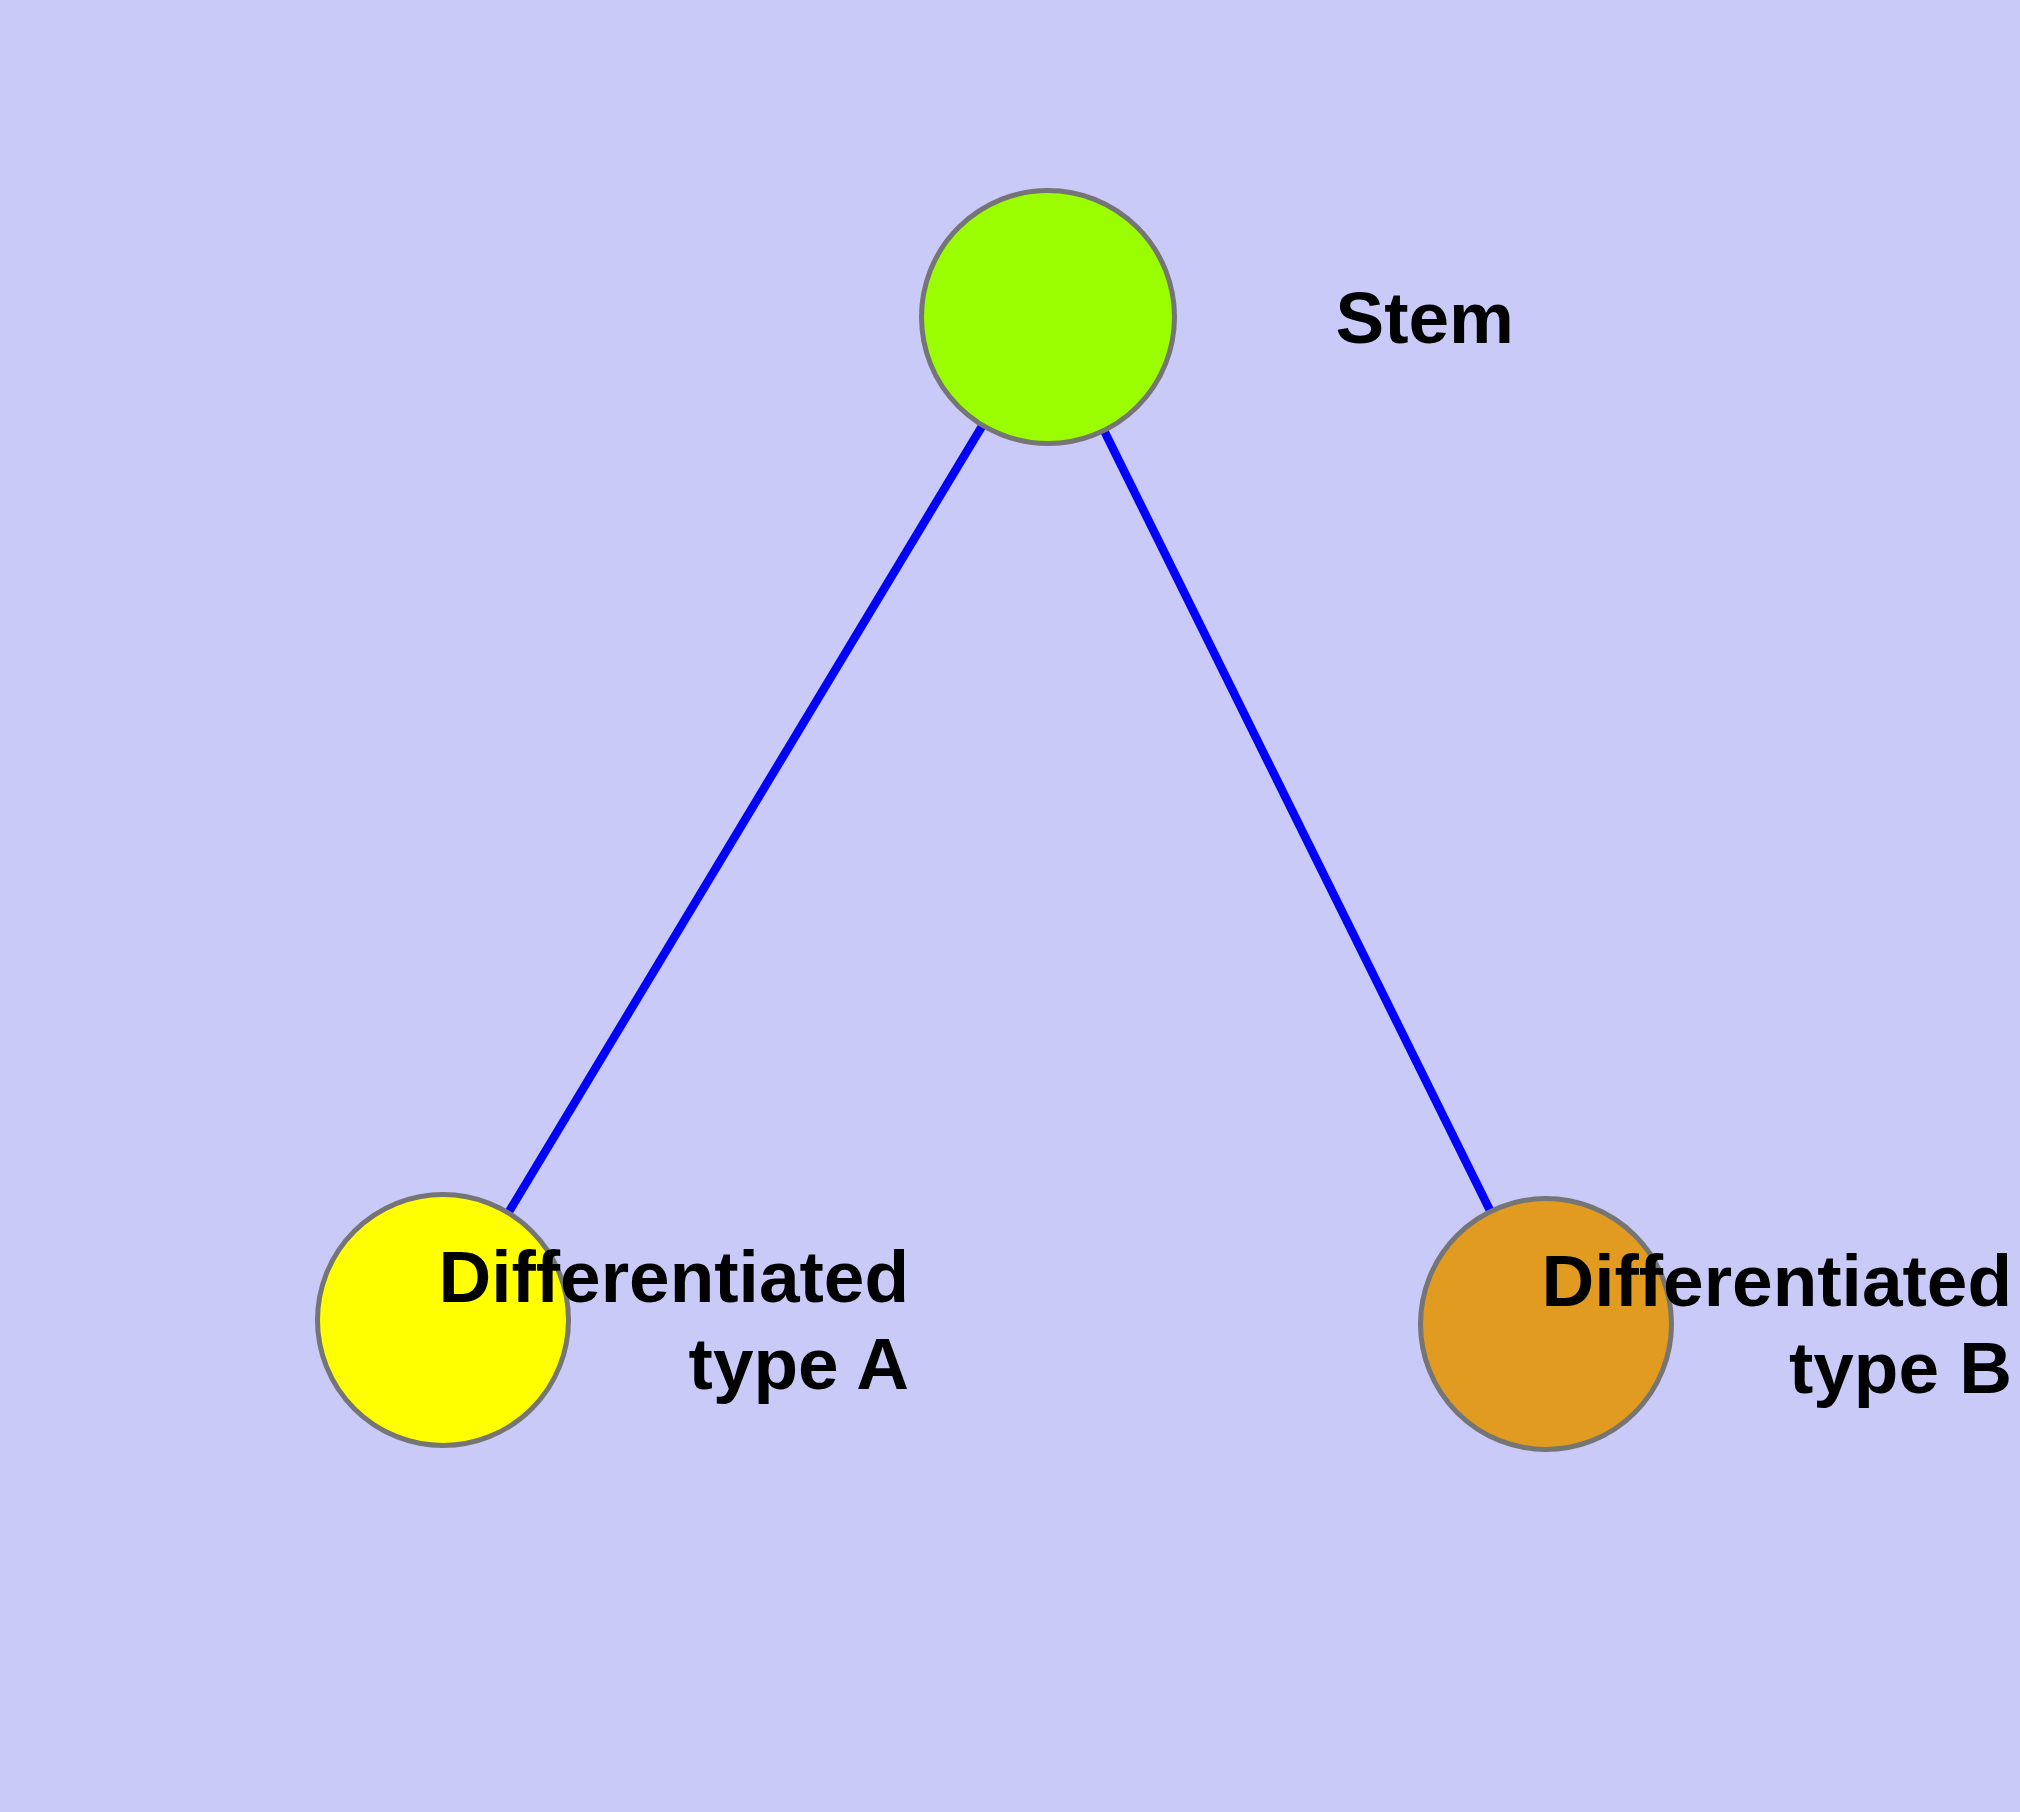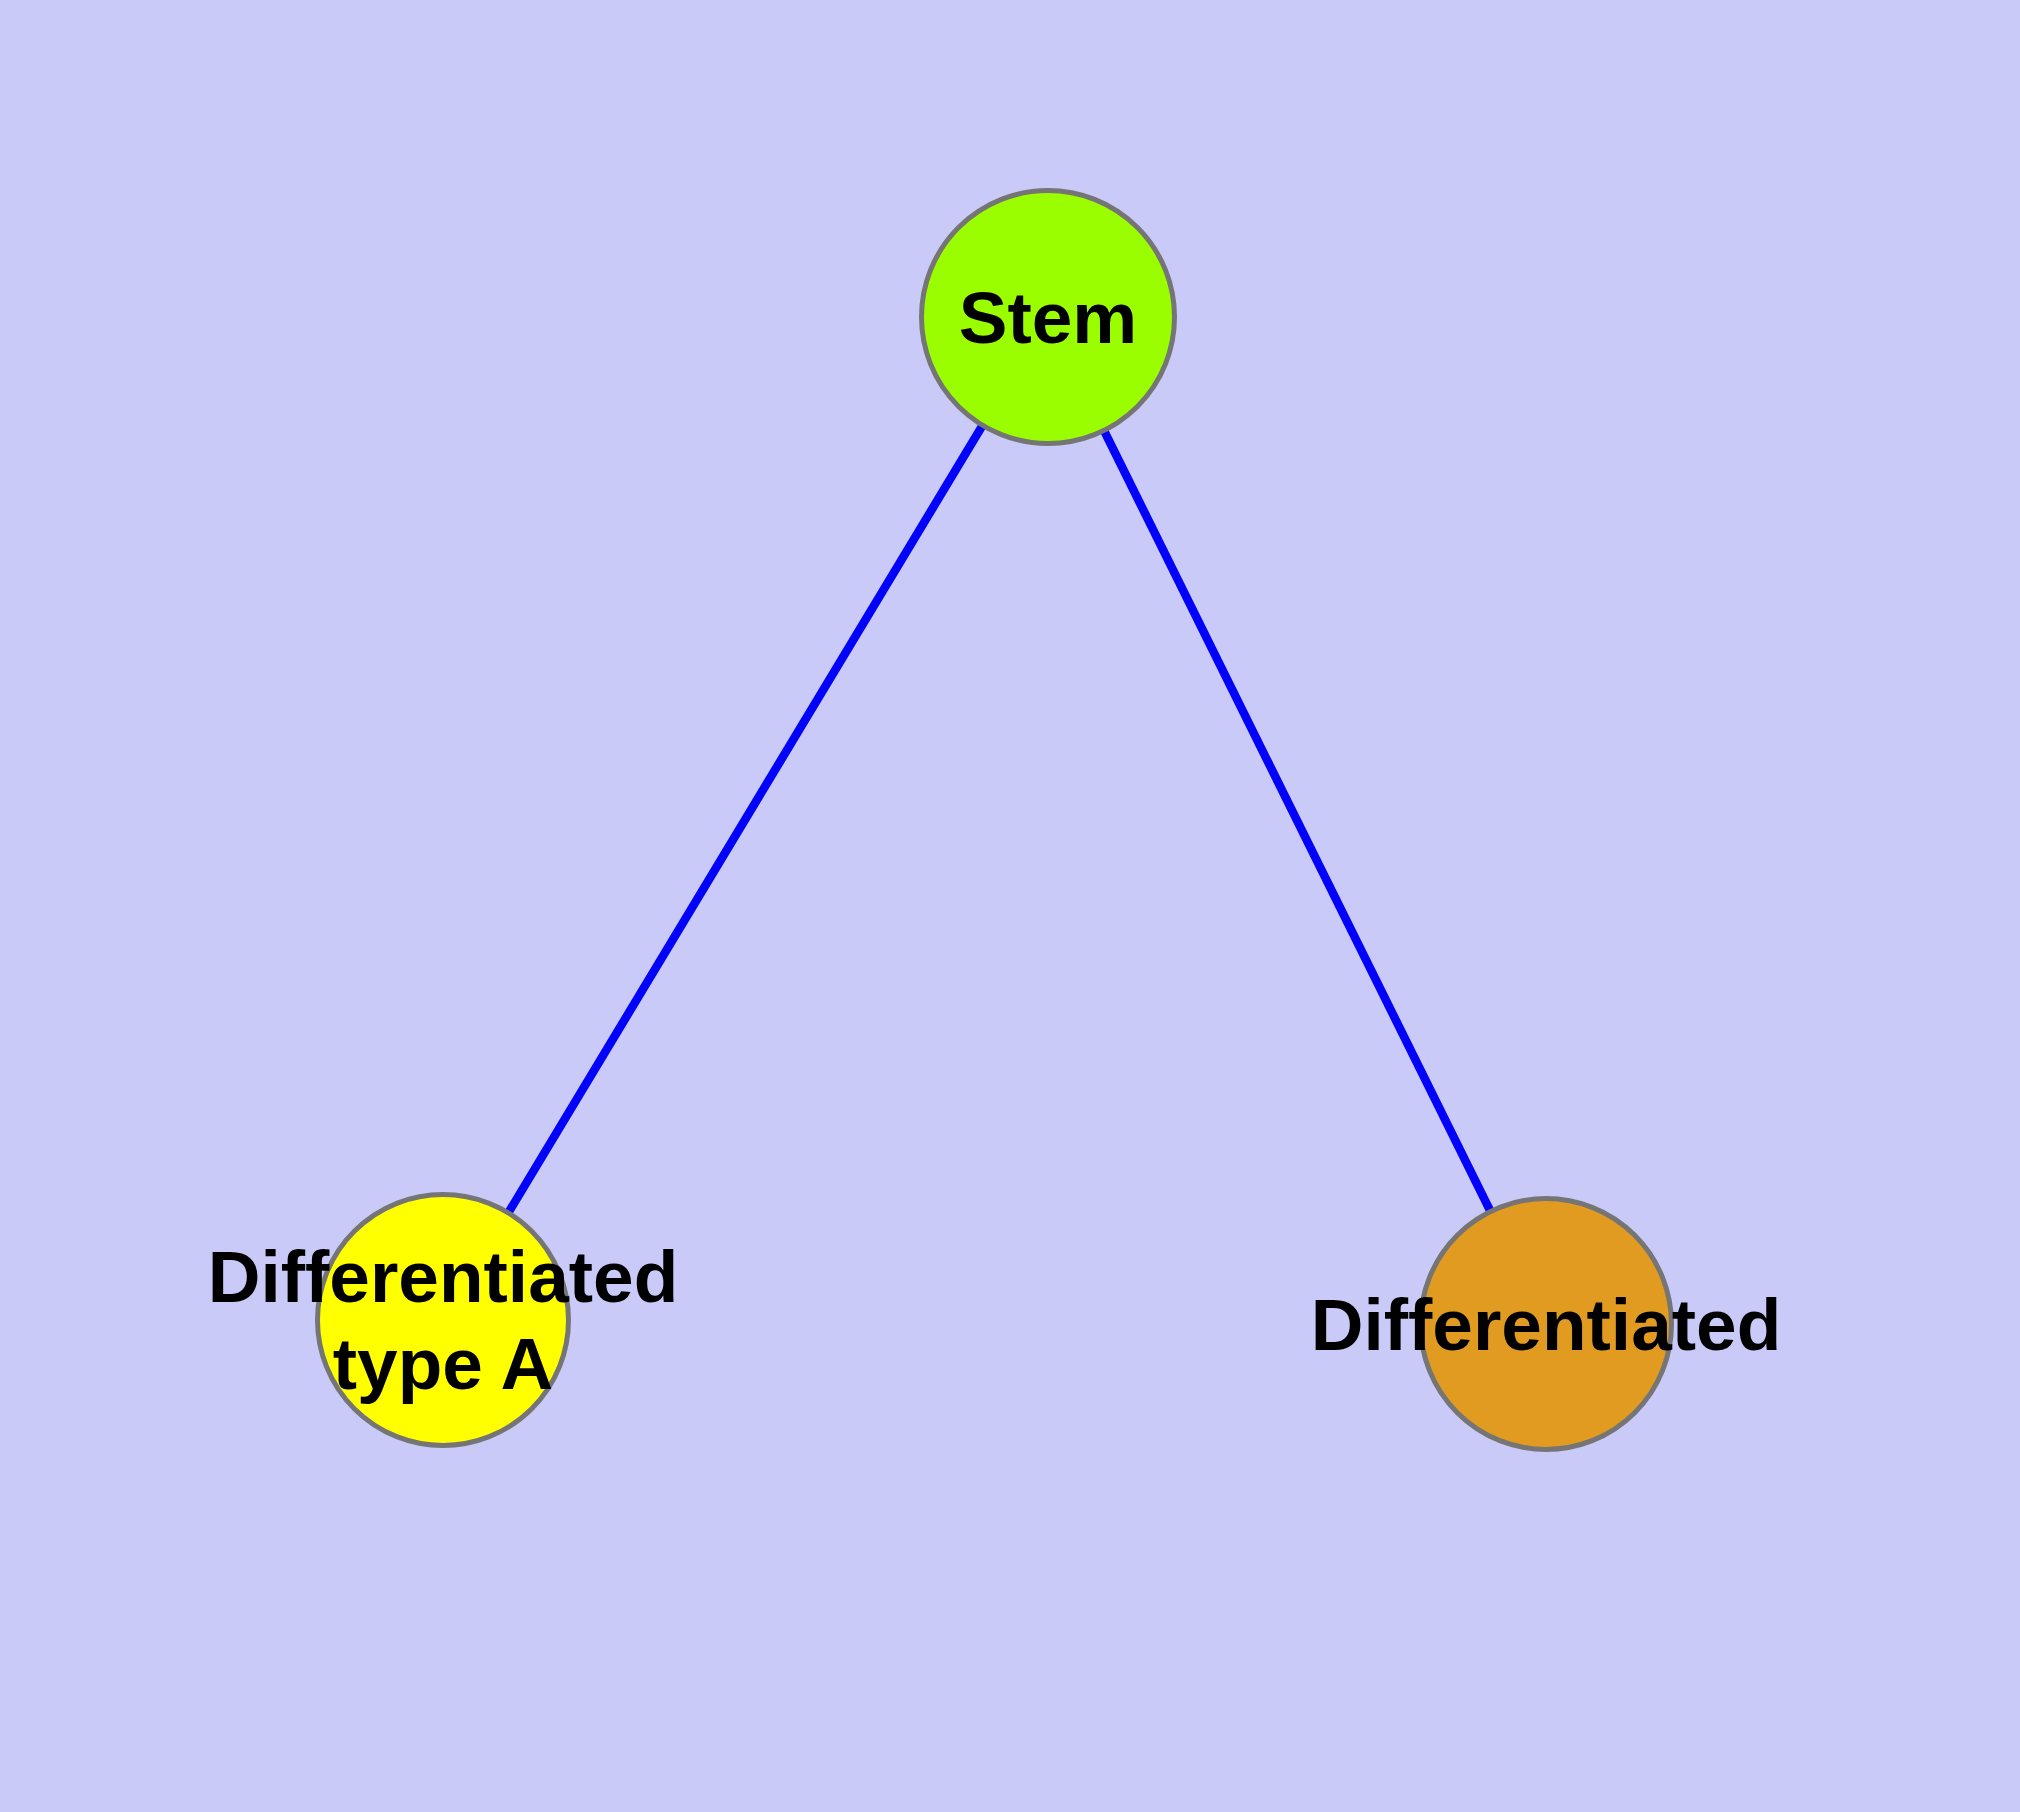--- a/index.html
+++ b/index.html
@@ -25,21 +25,21 @@
   .node-circle {
     position: absolute;
     box-sizing: border-box;
     border-radius: 50%;
     border: 5.1px solid #757575;
   }
   .node-label {
     position: absolute;
     transform: translate(-50%, -50%);
     width: 932px;
-    text-align: center;
+    text-align: right;
     color: #000000;
     font-weight: bold;
     font-size: 73px;
     line-height: 87px;
     white-space: nowrap;
     pointer-events: none;
   }
 </style>
 </head>
 <body>
@@ -59,16 +59,17 @@
     <span>Stem</span>
   </div>
 
   <div class="node-label" style="left: 443px; top: 1320px; color: rgb(0, 0, 0);">
     <div>Differentiated</div>
     <div>type A</div>
   </div>
 
   <div class="node-label" style="left: 1546px; top: 1324px; color: rgb(0, 0, 0);">
     <div>Differentiated</div>
+    <div>type B</div>
   </div>
 
 </div>
 
 
 </body></html>

